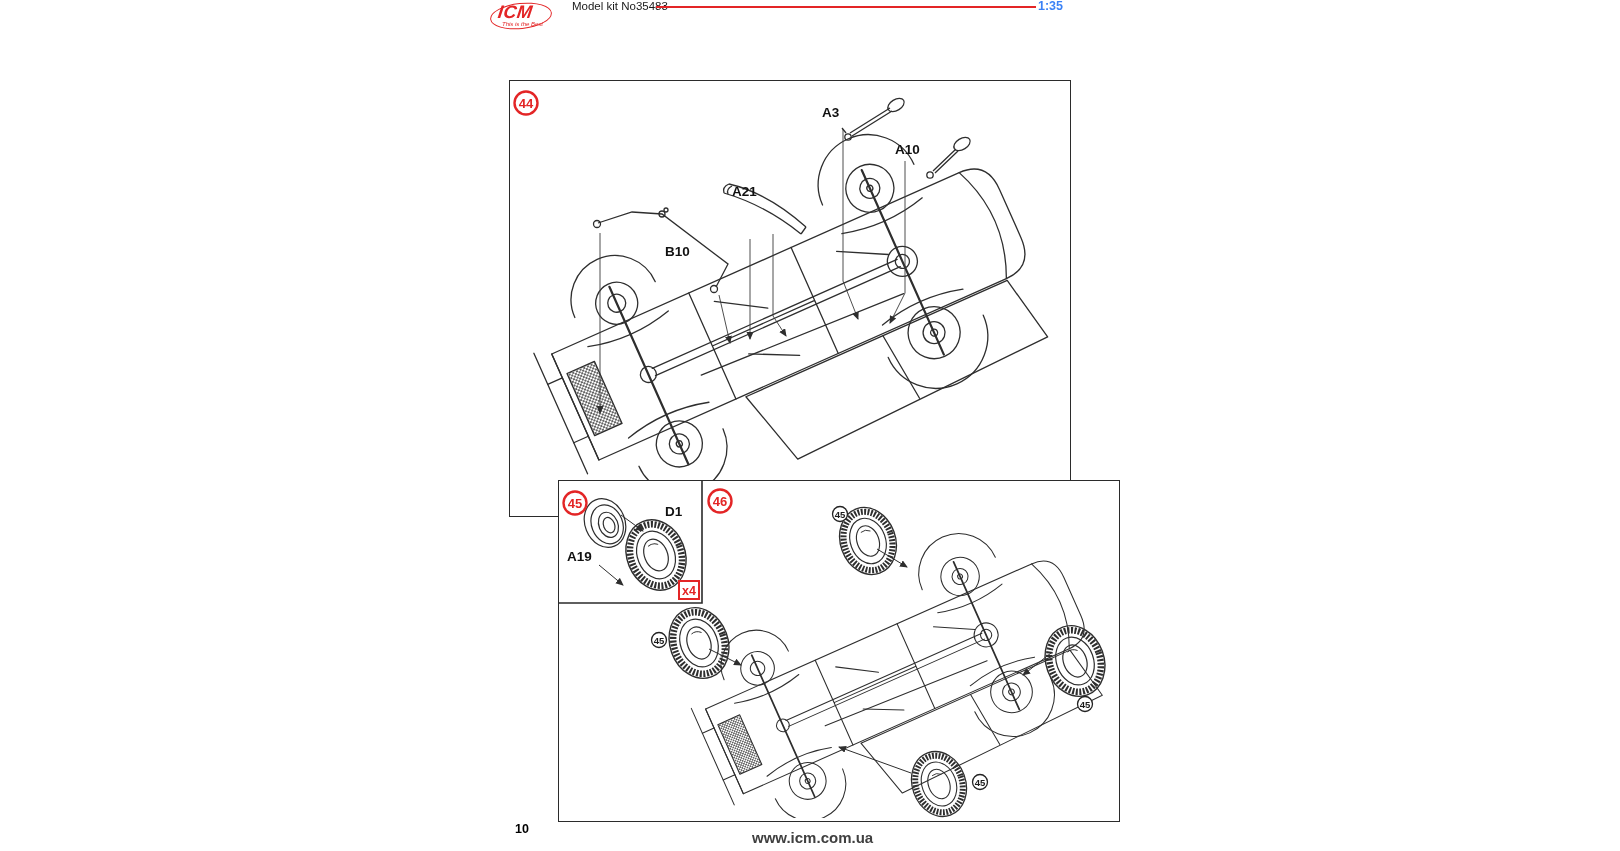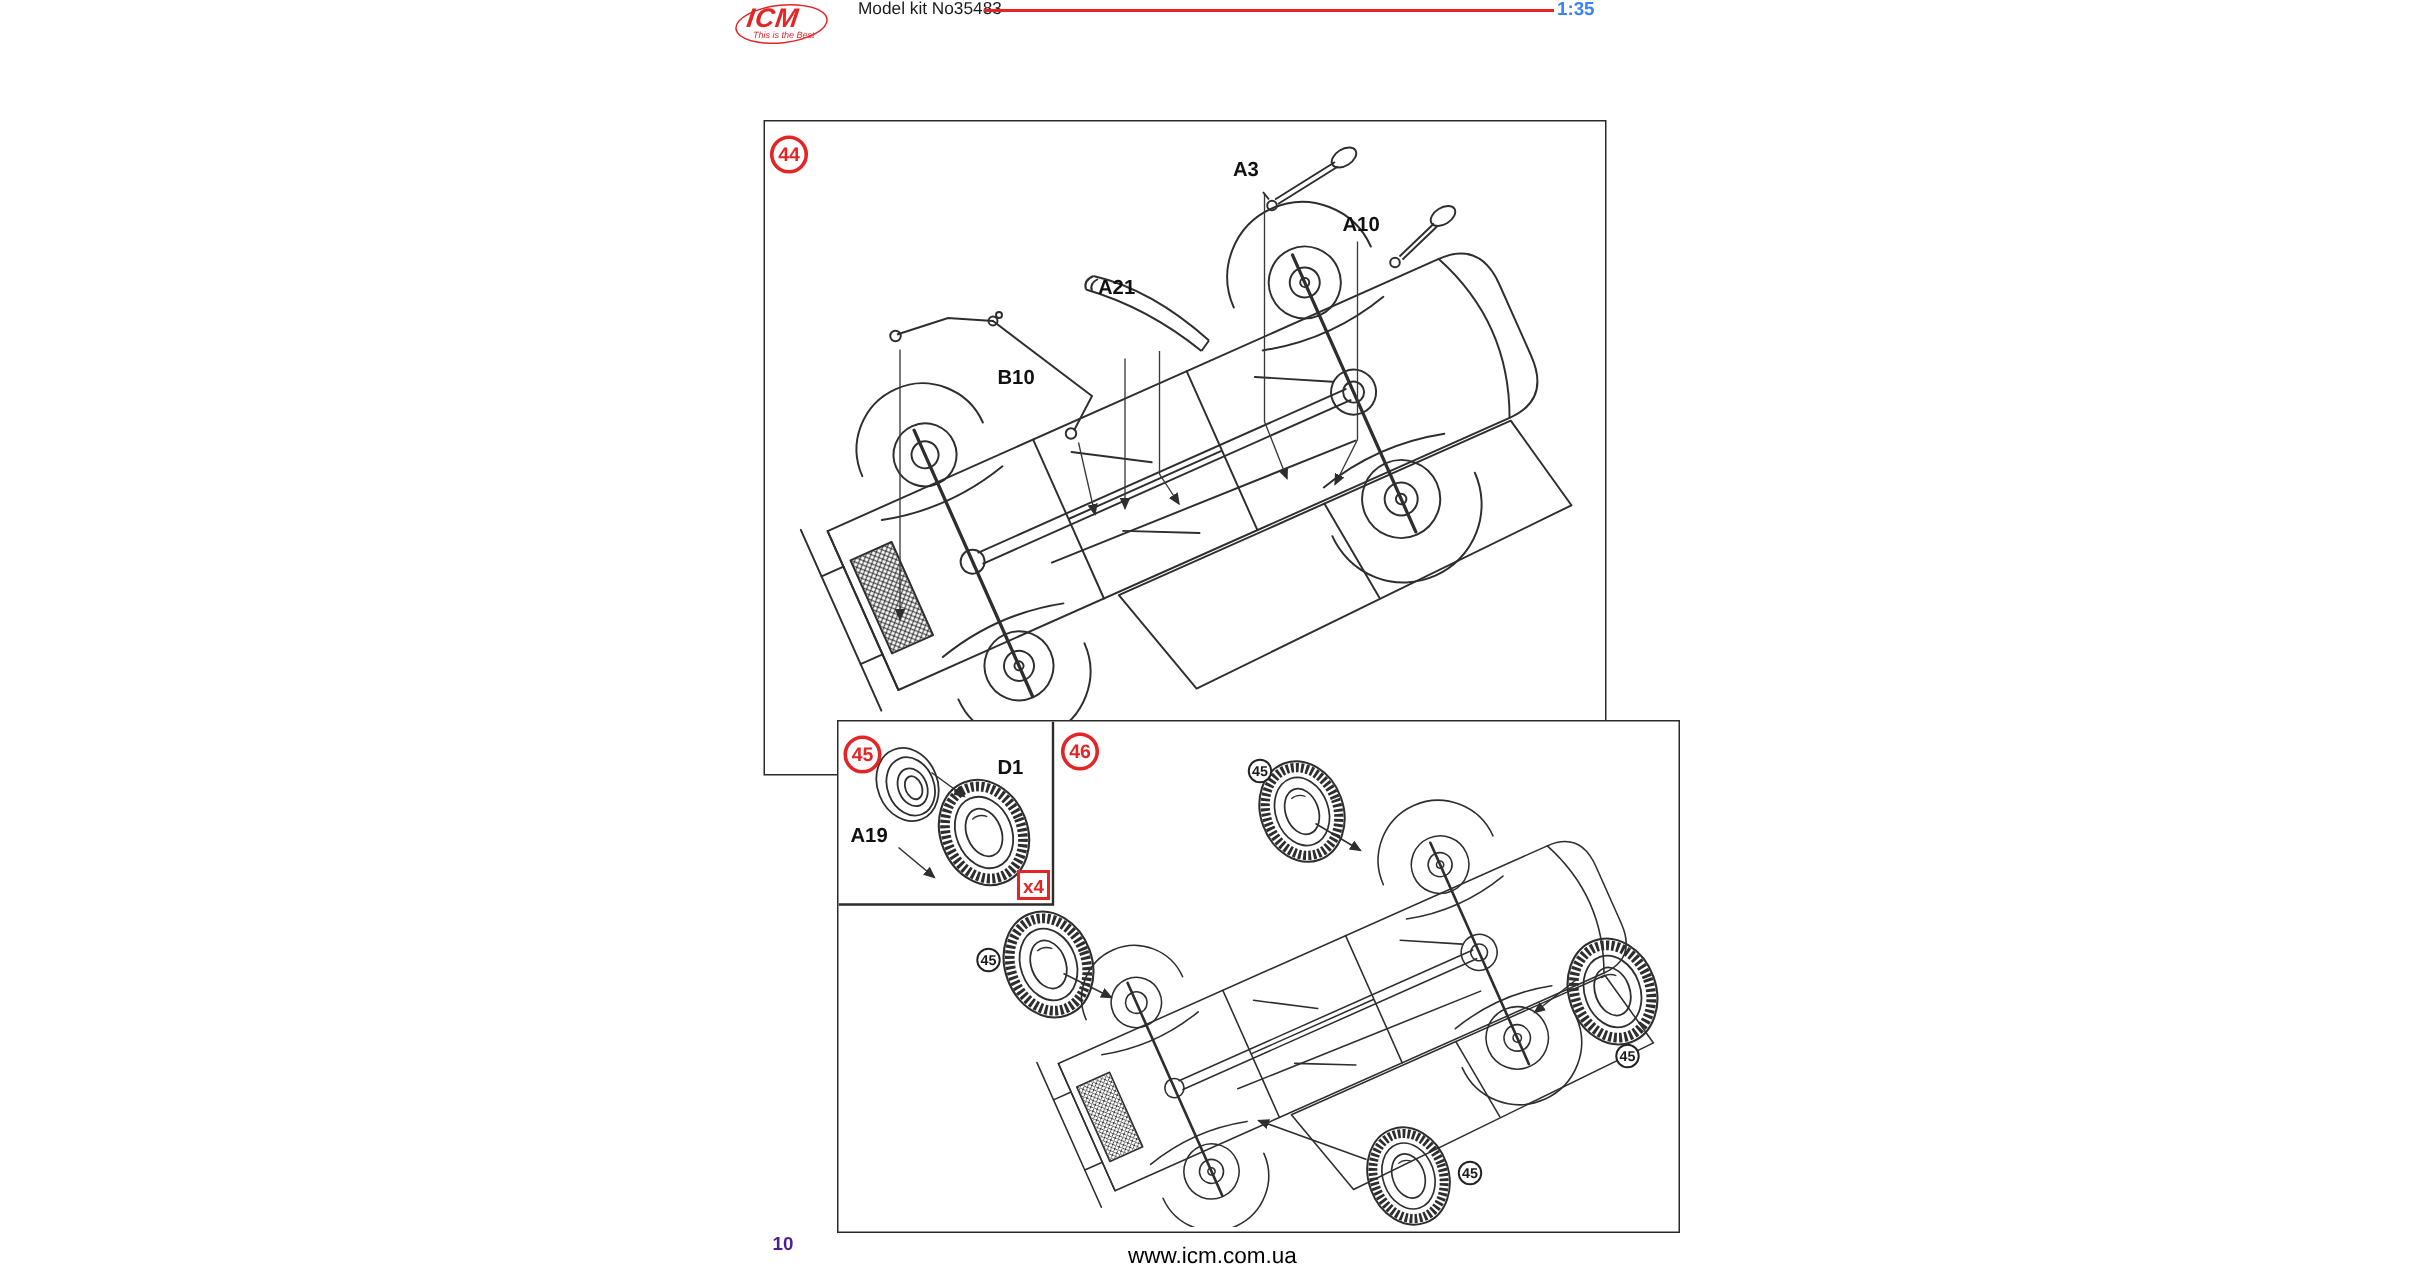--- a/index.html
+++ b/index.html
@@ -15,22 +15,22 @@
         color:#e32526;white-space:nowrap;}
   .kit-label{position:absolute;left:572px;top:0px;font-size:11.5px;color:#1a1a1a;}
   .scale-rule{position:absolute;left:656px;top:6px;width:380px;height:2px;background:#e32526;}
   .scale-label{position:absolute;left:1038px;top:-1px;font-size:12.5px;font-weight:bold;color:#3b82f6;}
   
   .panel{position:absolute;border:1.6px solid #2b2b2b;background:#fff;}
   .panel-top{left:509px;top:32px;width:560px;height:435px;margin-top:48px;}
   .panel-bottom{left:558px;top:480px;width:560px;height:340px;text-align:right;}
   .panel svg{display:block;}
   
-  .page-number{position:absolute;left:515px;top:822px;font-size:12.5px;font-weight:bold;color:#4c1d95;}
-  .website{position:absolute;left:752px;top:829px;font-size:15px;font-weight:normal;color:#000000;}
+  .page-number{position:absolute;left:515px;top:822px;font-size:12.5px;font-weight:bold;color:#000000;}
+  .website{position:absolute;left:752px;top:829px;font-size:15px;font-weight:bold;color:#404040;}
   svg text{font-family:"Liberation Sans",sans-serif;}
   .part-label{font-size:13.5px;font-weight:bold;fill:#111;}
   .badge-red-text{font-size:13px;font-weight:bold;fill:#e32526;}
   .badge-blk-text{font-size:9.5px;font-weight:bold;fill:#1a1a1a;}
   .x4-text{font-size:12.5px;font-weight:bold;fill:#e32526;}
 </style>
 </head>
 <body>
 
 <div class="page">

